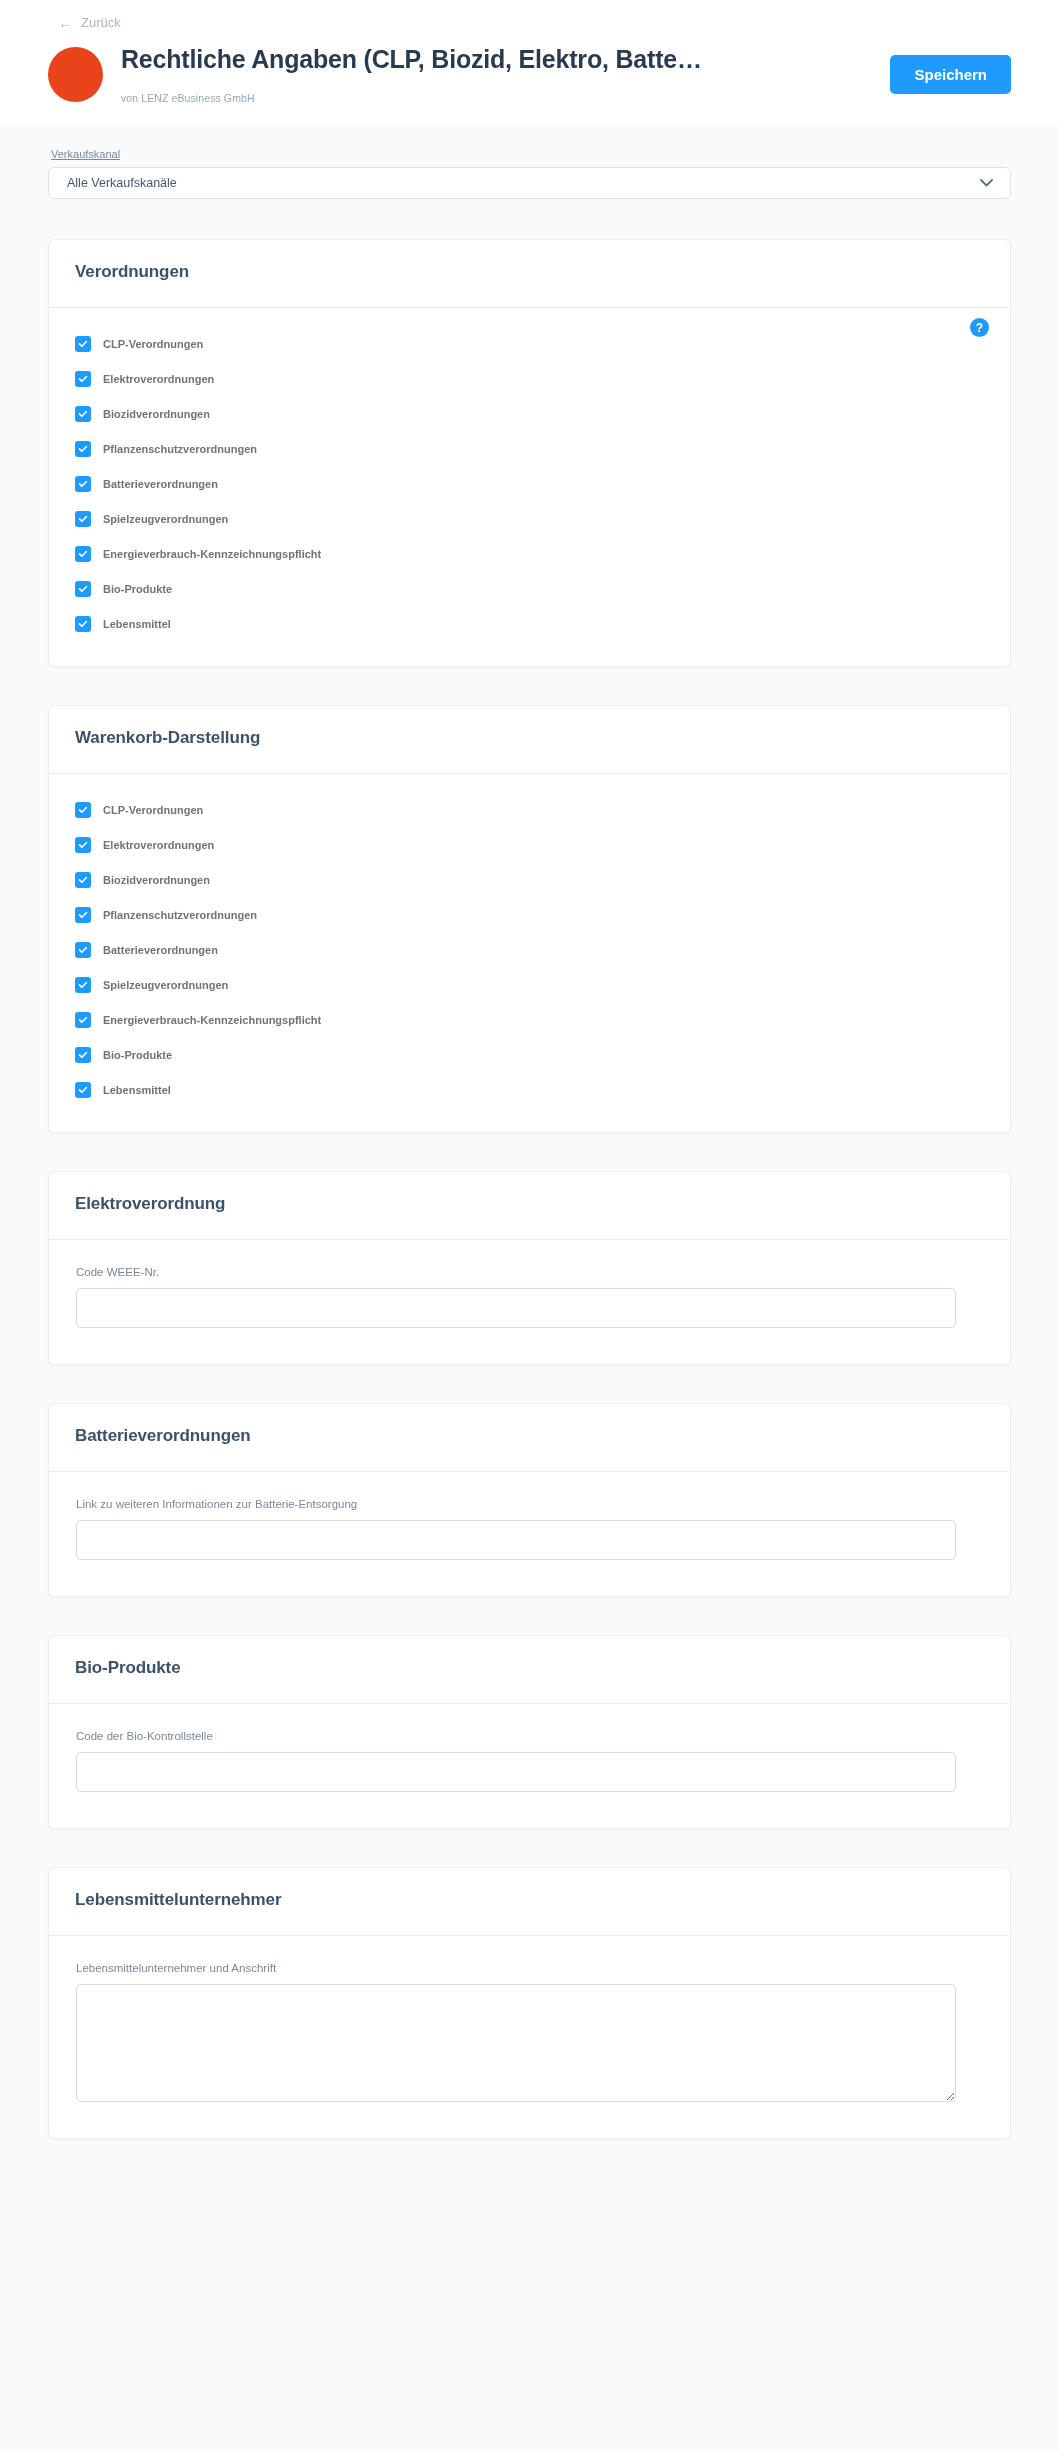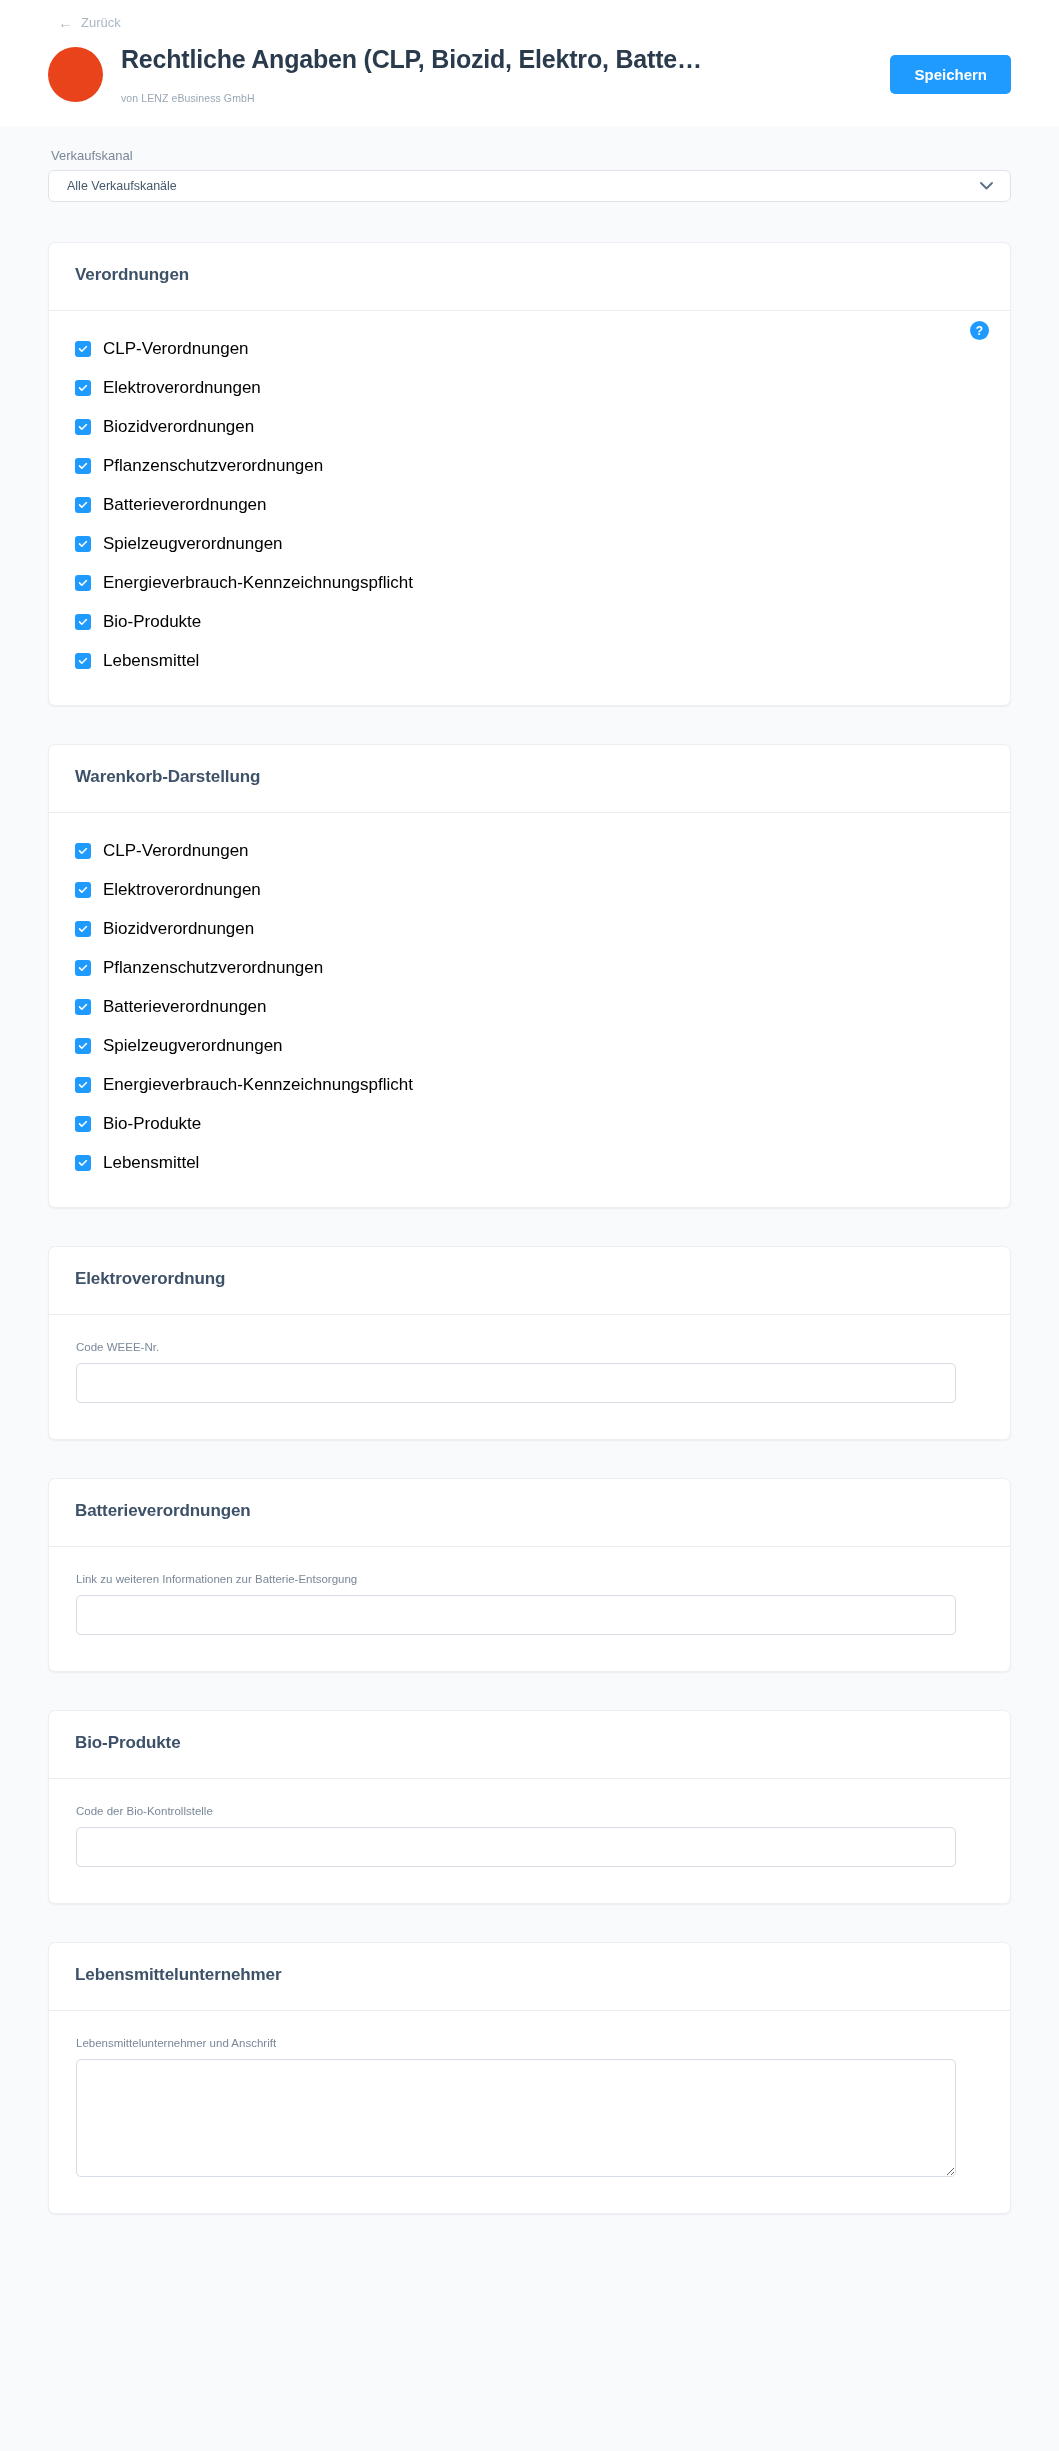--- a/index.html
+++ b/index.html
@@ -98,24 +98,25 @@
     white-space: nowrap;
   }
 
   
   .page-body {
     padding: 22px 48px 0 48px;
     background: #f9fafb;
   }
 
   .field-label {
-    font-size: 13px;
+    font-size: 11px;
     color: #7a8899;
     margin-bottom: 7px;
     margin-left: 3px;
+    text-decoration: underline;
   }
 
   .select-wrap {
     position: relative;
     width: 963px;
     margin-bottom: 40px;
   }
 
   .select-box {
     width: 100%;
@@ -191,22 +192,23 @@
     cursor: pointer;
   }
   .checkbox svg {
     position: absolute;
     left: 50%;
     top: 50%;
     transform: translate(-50%, -50%);
   }
 
   .check-label {
-    font-size: 17px;
-    color: #000000;
+    font-size: 11px;
+    color: #737373;
+    font-weight: bold;
   }
 
   .help-icon {
     position: absolute;
     top: 10px;
     right: 21px;
     width: 19px;
     height: 19px;
     border-radius: 50%;
     background: #1f9bff;

